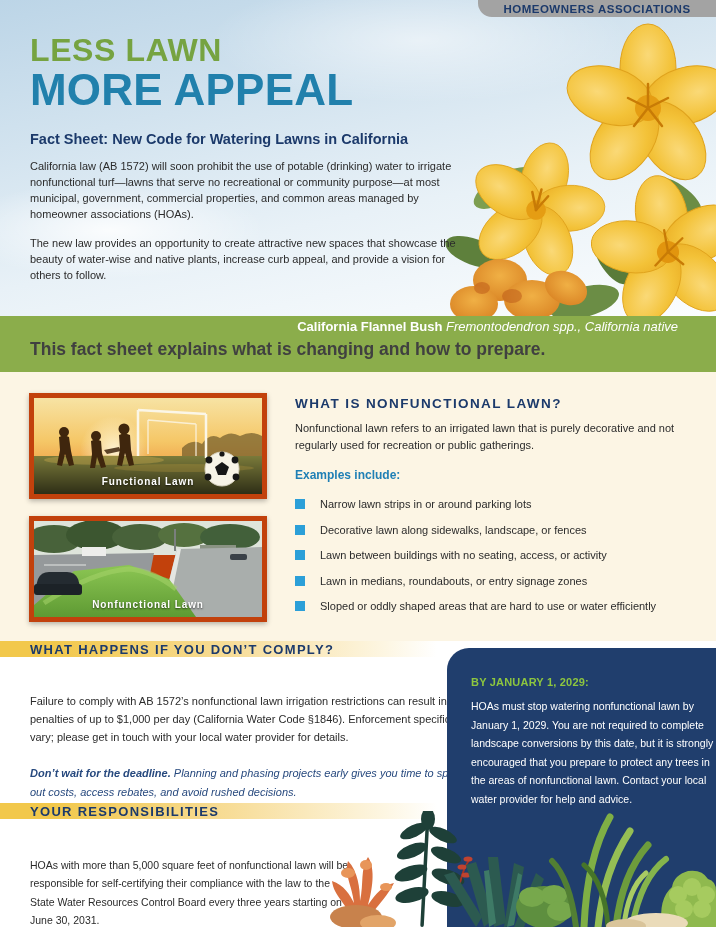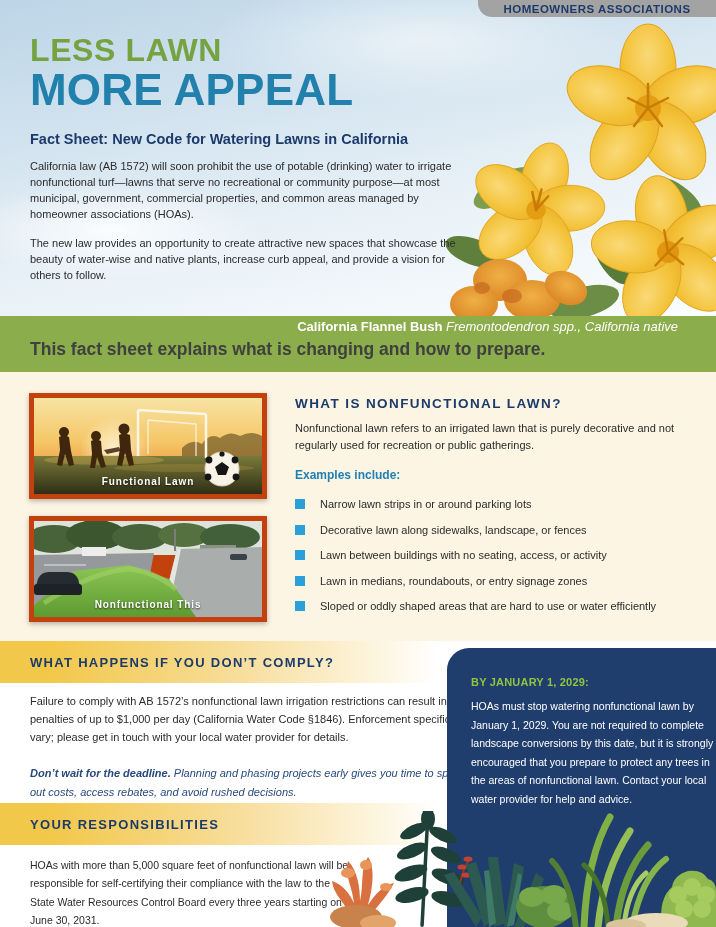--- a/index.html
+++ b/index.html
@@ -45,21 +45,21 @@
   .rightcol{position:absolute;left:295px;top:396px;width:400px;}
   .rightcol h2{margin:0 0 9px 0;font-size:13.5px;font-weight:bold;color:#1C3A6B;letter-spacing:1.4px;}
   .rightcol .desc{margin:0 0 14px 0;font-size:11px;line-height:17px;color:#2b2b2b;width:398px;}
   .examples-label{margin:0 0 15px 0;font-size:12px;font-weight:bold;color:#1F7FB5;}
   ul.examples{list-style:none;margin:0;padding:0;width:365px;}
   ul.examples li{position:relative;padding-left:25px;margin-bottom:11px;font-size:11px;
                  line-height:14.5px;color:#2b2b2b;}
   .sq{position:absolute;left:0;top:2px;width:10px;height:10px;background:#2B9FD8;}
 
   
-  .band{position:absolute;left:0;width:437px;height:42px;display:flex;align-items:center;
+  .band{position:absolute;left:0;width:437px;height:16px;display:flex;align-items:center;
         background:linear-gradient(90deg,#F2C84B 0%,#F2C84B 12%,#F7DC96 52%,#FDF6E2 88%,#ffffff 100%);}
   .band h2{margin:0;padding-left:30px;font-size:13px;font-weight:bold;color:#1C3A6B;letter-spacing:1.3px;}
   .band1{top:641px;}
   .band2{top:803px;}
 
   .comply-p{position:absolute;left:30px;top:681px;width:458px;font-size:11px;line-height:18px;color:#2b2b2b;}
   .callout{position:absolute;left:30px;top:753px;width:452px;font-size:11px;line-height:19px;
            color:#27497E;font-style:italic;}
   .callout .co-b{font-weight:bold;}
   .resp-p{position:absolute;left:30px;top:845px;width:322px;font-size:10.5px;line-height:18.5px;color:#2b2b2b;}
@@ -262,21 +262,21 @@
         <rect x="196" y="33" width="17" height="6" rx="2" fill="#3A4148"></rect>
         <polygon points="0,34 120,32 108,96 0,96" fill="#95999B"></polygon>
         <path d="M10,44 h42 M6,56 h44" stroke="#C9CCCB" stroke-width="1.5"></path>
         <rect x="48" y="26" width="24" height="9" fill="#EDEDEB"></rect>
         <rect x="140" y="8" width="2" height="22" fill="#7A7F7D"></rect>
         <polygon points="0,96 0,84 40,50 95,44 135,58 162,96" fill="url(#moundg)"></polygon>
         <path d="M10,82 Q60,50 95,48 Q120,50 142,68" stroke="#A5D36A" stroke-width="5" fill="none" opacity=".55"></path>
         <path d="M4,58 q3,-7 11,-7 h18 q8,0 11,7 l2,7 h-44 z" fill="#242B31"></path>
         <rect x="0" y="63" width="48" height="11" rx="3" fill="#1C2227"></rect>
       </svg>
-      <div class="photo-label">Nonfunctional This</div>
+      <div class="photo-label">Nonfunctional Lawn</div>
     </div>
   </div>
 
   <div class="rightcol">
     <h2>WHAT IS NONFUNCTIONAL LAWN?</h2>
     <p class="desc">Nonfunctional lawn refers to an irrigated lawn that is purely decorative and not regularly used for recreation or public gatherings.</p>
     <p class="examples-label">Examples include:</p>
     <ul class="examples">
       <li><span class="sq"></span><span>Narrow lawn strips in or around parking lots</span></li>
       <li><span class="sq"></span><span>Decorative lawn along sidewalks, landscape, or fences</span></li>

